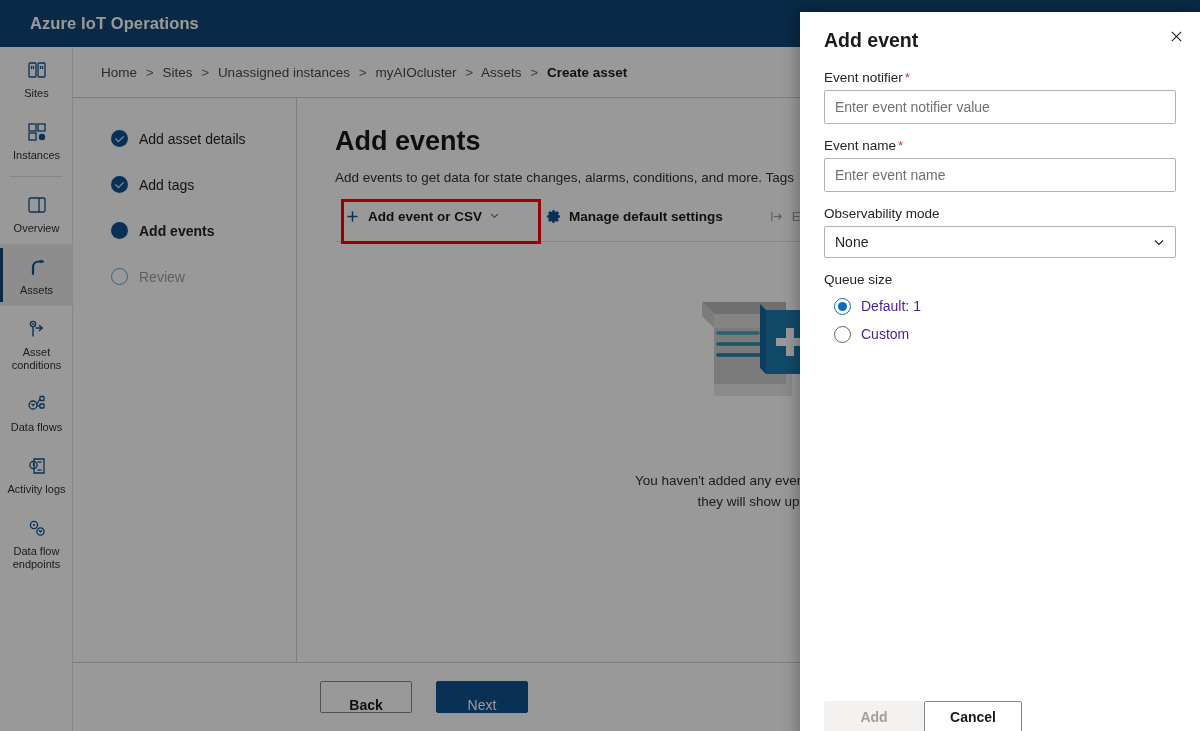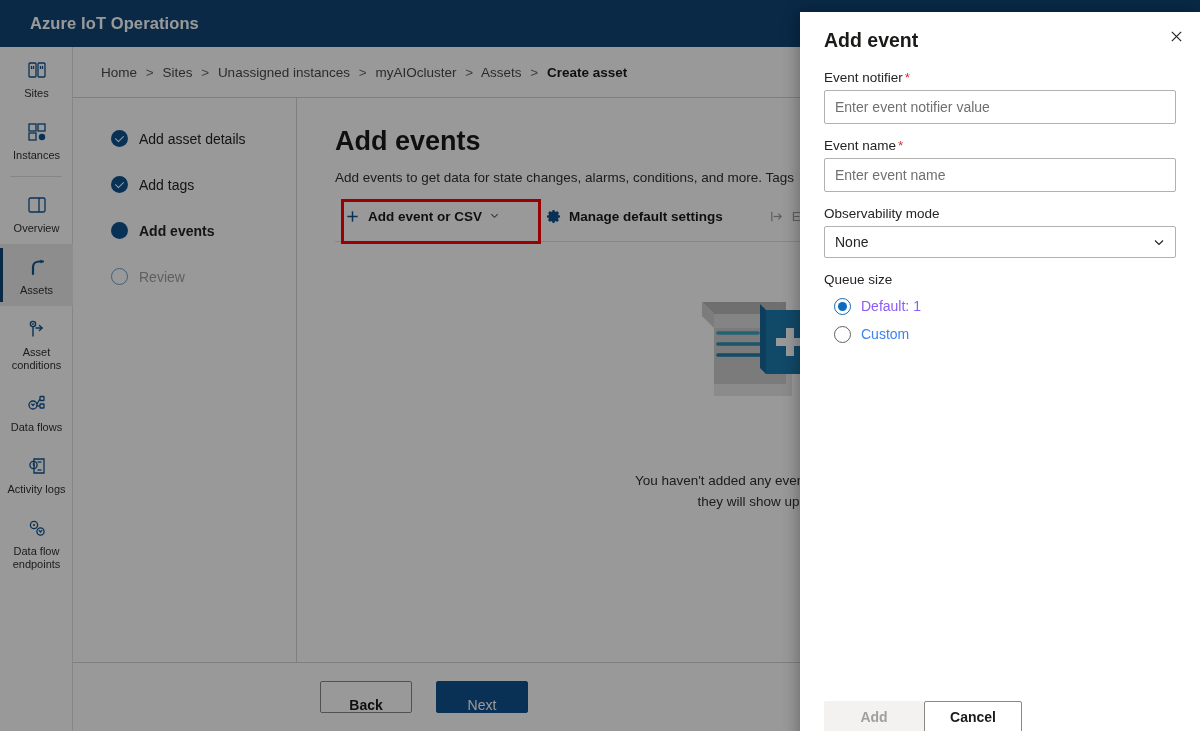--- a/index.html
+++ b/index.html
@@ -205,22 +205,22 @@
   .radio-mark {
     width: 17px; height: 17px; border-radius: 50%;
     border: 1.5px solid #616161; background: #fff;
     flex: 0 0 17px; margin-right: 10px;
     display: flex; align-items: center; justify-content: center;
   }
   .radio-row.checked .radio-mark { border: 1.5px solid #0f6cbd; }
   .radio-row.checked .radio-mark::after {
     content: ""; width: 9px; height: 9px; border-radius: 50%; background: #0f6cbd;
   }
-  .radio-label { font-size: 14px; color: #8b5cf6; }
-  .radio-row.muted .radio-label { color: #3b82f6; text-align: right; }
+  .radio-label { font-size: 14px; color: #4c1d95; }
+  .radio-row.muted .radio-label { color: #4c1d95; text-align: right; }
 
   .panel-foot {
     flex: 0 0 auto; padding: 18px 24px 10px 24px;
     display: flex; 
   }
   .btn-disabled {
     background: #f3f2f1; border: 1px solid #f3f2f1; color: #a19f9d;
     font-weight: bold; height: 32px; min-width: 100px; border-radius: 2px;
     font-size: 14px; cursor: default;
   }

